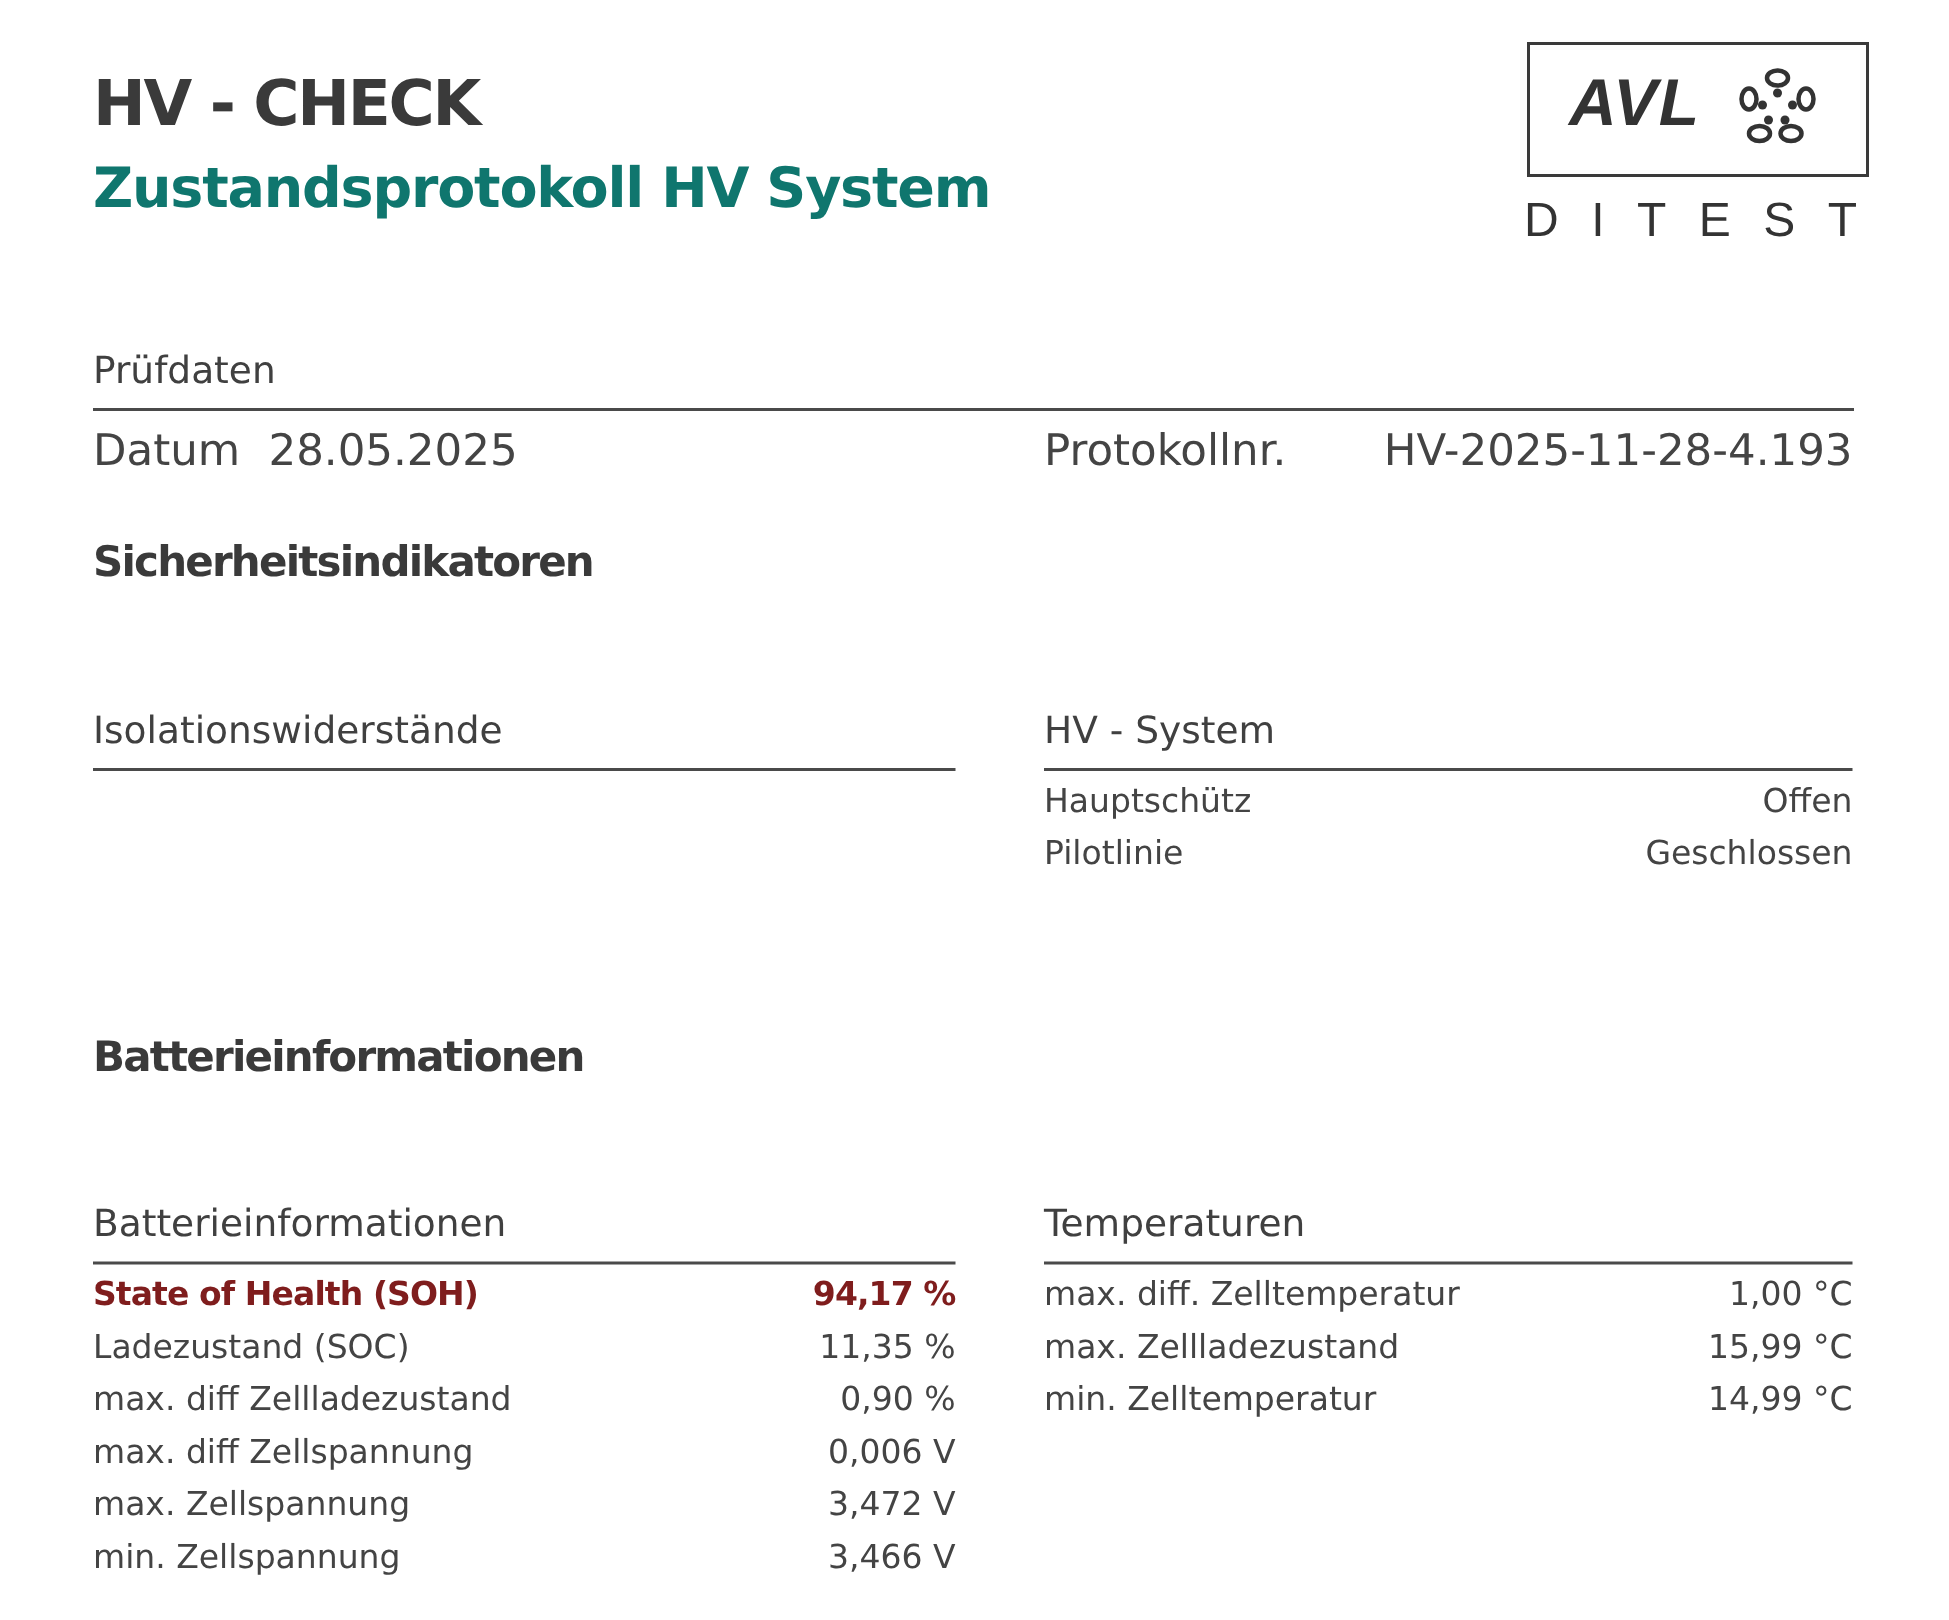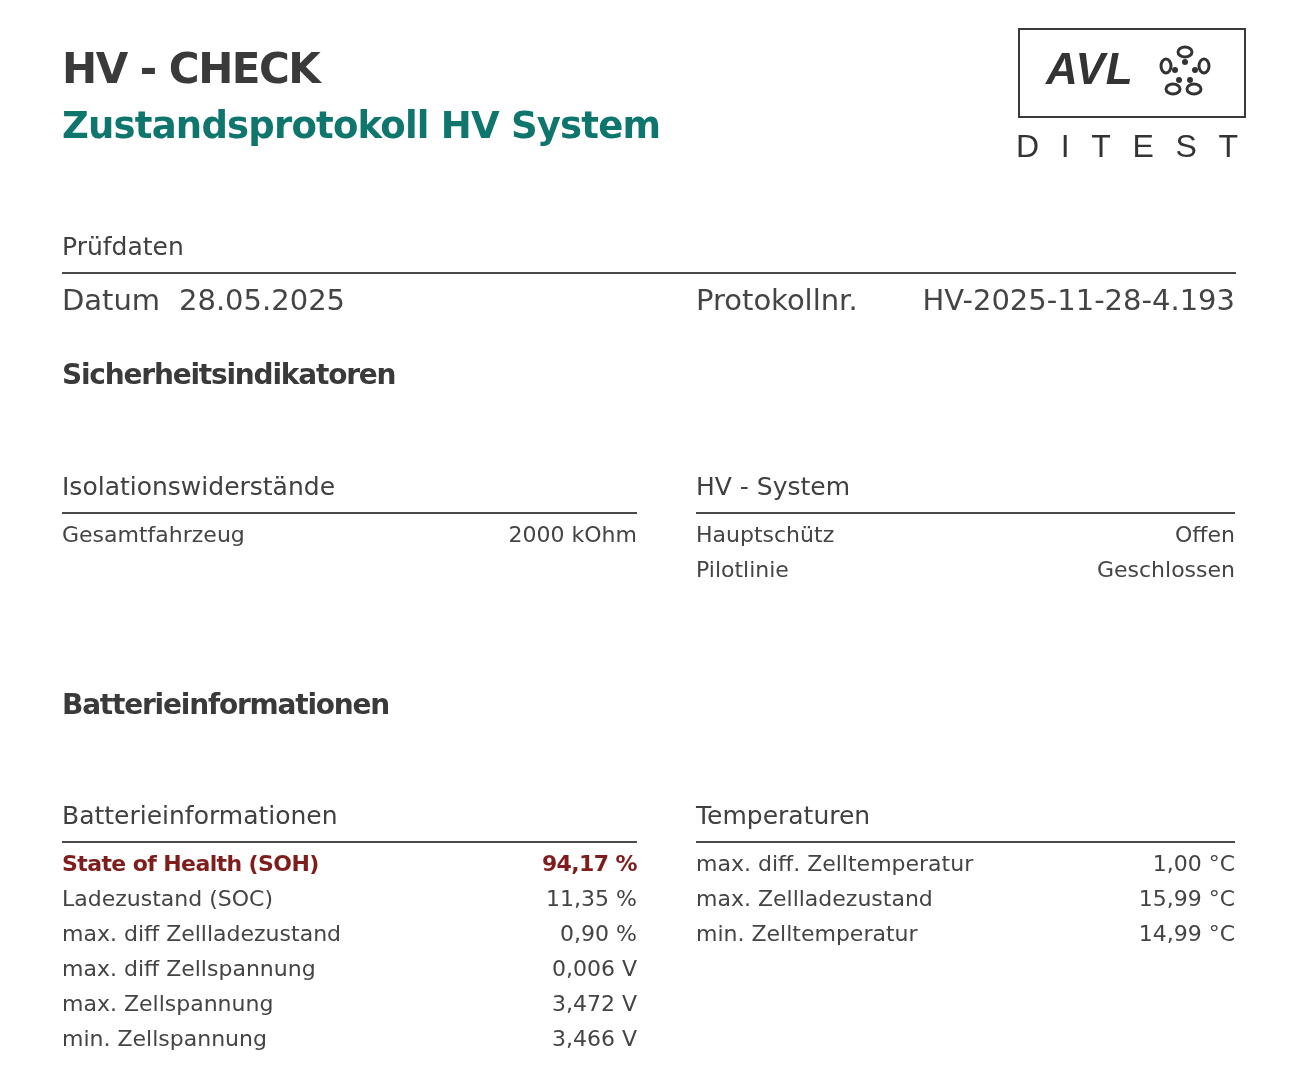--- a/index.html
+++ b/index.html
@@ -66,24 +66,20 @@
 <div class="abs row-text" style="left:62px; top:283px;">Datum</div>
 <div class="abs row-text" style="left:179px; top:283px;text-align:right;">28.05.2025</div>
 <div class="abs row-text" style="left:696px; top:283px;">Protokollnr.</div>
 <div class="abs row-text" style="right:64px; top:283px;">HV-2025-11-28-4.193</div>
 
 <h2 class="abs h2" style="left:62px; top:358px;">Sicherheitsindikatoren</h2>
 
 <div class="abs col-left" style="top:472px;">
   <div class="section-label">Isolationswiderstände</div>
   <div class="rule" style="margin-top:11px; margin-bottom:3px;"></div>
-  <div class="kv">
-    <span>Gesamtfahrzeug</span>
-    <span>2000 kOhm</span>
-  </div>
 </div>
 
 <div class="abs col-right" style="top:472px;">
   <div class="section-label">HV - System</div>
   <div class="rule" style="margin-top:11px; margin-bottom:3px;"></div>
   <div class="kv">
     <span>Hauptschütz</span>
     <span>Offen</span>
   </div>
   <div class="kv">

